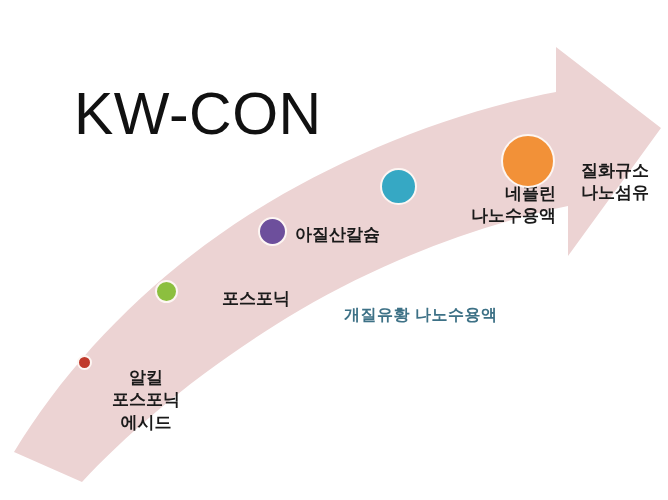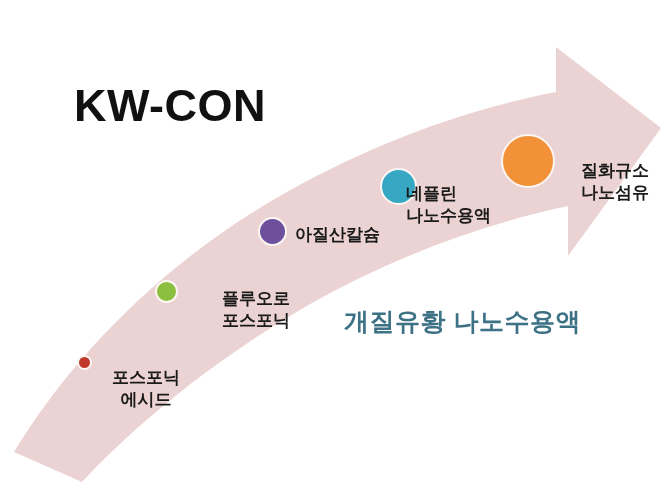--- a/index.html
+++ b/index.html
@@ -19,22 +19,22 @@
     position: absolute;
     left: 0;
     top: 0;
     width: 668px;
     height: 500px;
   }
   .title {
     position: absolute;
     left: 74px;
     top: 80px;
-    font-size: 45px;
-    font-weight: bold;
+    font-size: 59px;
+    font-weight: normal;
     letter-spacing: 0.5px;
     color: #111111;
     white-space: nowrap;
     font-family: "Liberation Sans", "DejaVu Sans", sans-serif;
   }
   .node-dot {
     position: absolute;
     border-radius: 50%;
     box-sizing: border-box;
     border: 2px solid #fdf6f3;
@@ -47,21 +47,21 @@
     line-height: 1.32;
     text-align: center;
     white-space: nowrap;
     font-family: "Liberation Sans", "DejaVu Sans", sans-serif;
   }
   .node-label.left-align {
     text-align: left;
   }
   .callout {
     position: absolute;
-    font-size: 25px;
+    font-size: 16px;
     font-weight: bold;
     white-space: nowrap;
     letter-spacing: 0.5px;
     font-family: "Liberation Sans", "DejaVu Sans", sans-serif;
   }
 </style>
 </head>
 <body>
 
 <div id="stage">
@@ -76,37 +76,37 @@
              L 568 206
              C 474 226, 380 263, 300 310
              C 205 366, 130 430, 82 482
              Z"></path>
   </svg>
 
   <div class="title">KW-CON</div>
 
   <div class="node-dot" style="left:77px; top:355px; width:15px; height:15px; background:#c0392b;"></div>
   <div class="node-label" style="left:81px; top:367px; width:130px; text-align:center;">
+    <div>알킬</div>
     <div>포스포닉</div>
     <div>에시드</div>
   </div>
 
   <div class="node-dot" style="left:155px; top:280px; width:23px; height:23px; background:#8cbf3f;"></div>
   <div class="node-label" style="left:166px; top:288px; width:180px; text-align:center;">
-    <div>플루오로</div>
     <div>포스포닉</div>
   </div>
 
   <div class="node-dot" style="left:258px; top:217px; width:29px; height:29px; background:#6d4f9c;"></div>
   <div class="node-label left-align" style="left:295px; top:224px; width:120px;">
     <div>아질산칼슘</div>
   </div>
 
   <div class="node-dot" style="left:380px; top:168px; width:37px; height:37px; background:#36a8c4;"></div>
-  <div class="node-label" style="left:406px; top:183px; width:150px; text-align:left;">
+  <div class="node-label" style="left:406px; top:183px; width:150px; text-align:right;">
     <div>네플린</div>
     <div>나노수용액</div>
   </div>
 
   <div class="node-dot" style="left:501px; top:134px; width:54px; height:54px; background:#f29138;"></div>
   <div class="node-label" style="left:560px; top:160px; width:110px; text-align:center;">
     <div>질화규소</div>
     <div>나노섬유</div>
   </div>
 

